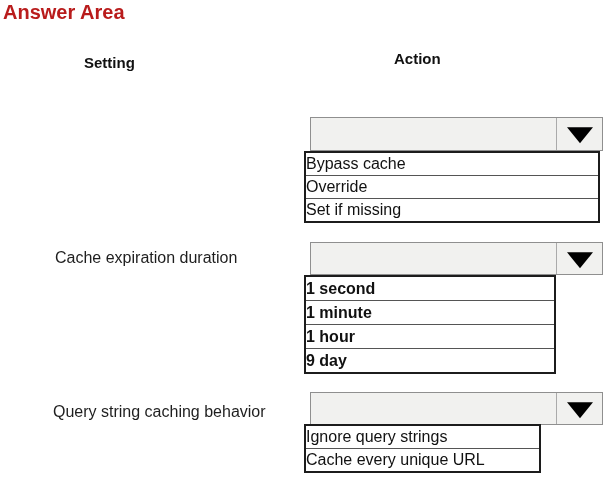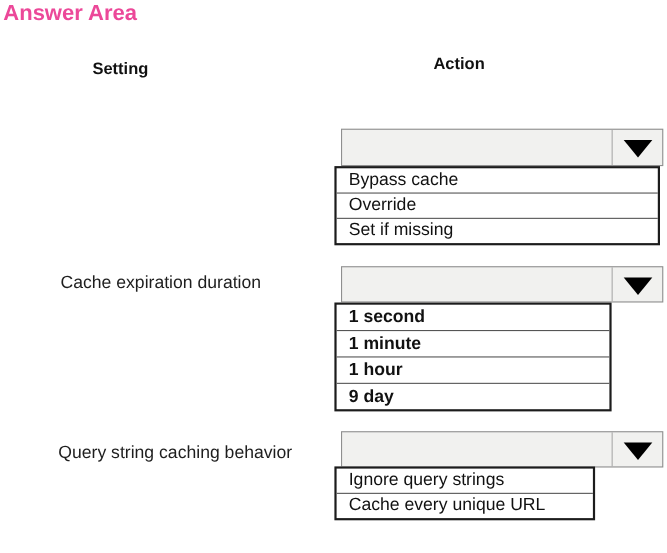--- a/index.html
+++ b/index.html
@@ -10,21 +10,21 @@
     background: #ffffff;
     font-family: "Liberation Sans", sans-serif;
     color: #1a1a1a;
     overflow: hidden;
   }
   .abs { position: absolute; }
   .title {
     left: 3px; top: 1px;
     font-size: 20px;
     font-weight: bold;
-    color: #ec4899;
+    color: #b91c1c;
   }
   .col-header {
     font-size: 15px;
     font-weight: bold;
     color: #111111;
   }
   .row-label {
     font-size: 16px;
     color: #1e1e1e;
     white-space: nowrap;
@@ -59,21 +59,20 @@
     border-top: 16px solid #000000;
   }
   .option-list {
     background: #ffffff;
     border: 2px solid #1c1c1c;
     box-sizing: border-box;
   }
   .option {
     font-size: 16px;
     color: #111111;
-    padding-left: 11px;
     white-space: nowrap;
     overflow: hidden;
     cursor: pointer;
   }
   .option + .option { border-top: 1px solid #555555; }
   .h22 .option { height: 22px; line-height: 22px; }
   .h23 .option { height: 23px; line-height: 23px; }
 </style>
 </head>
 <body>

